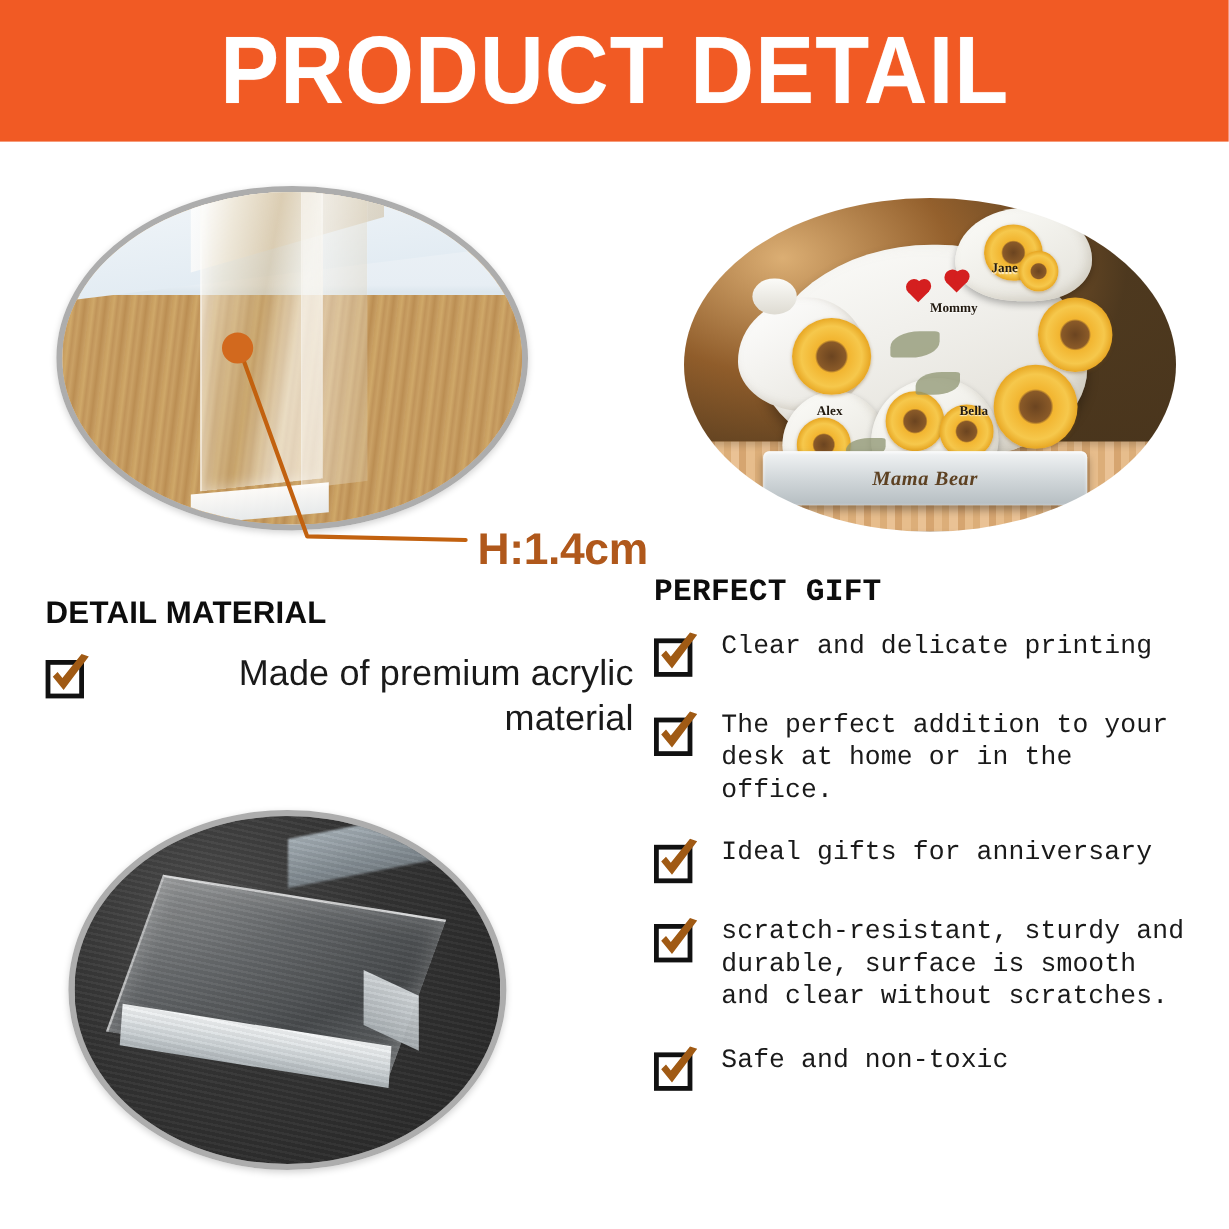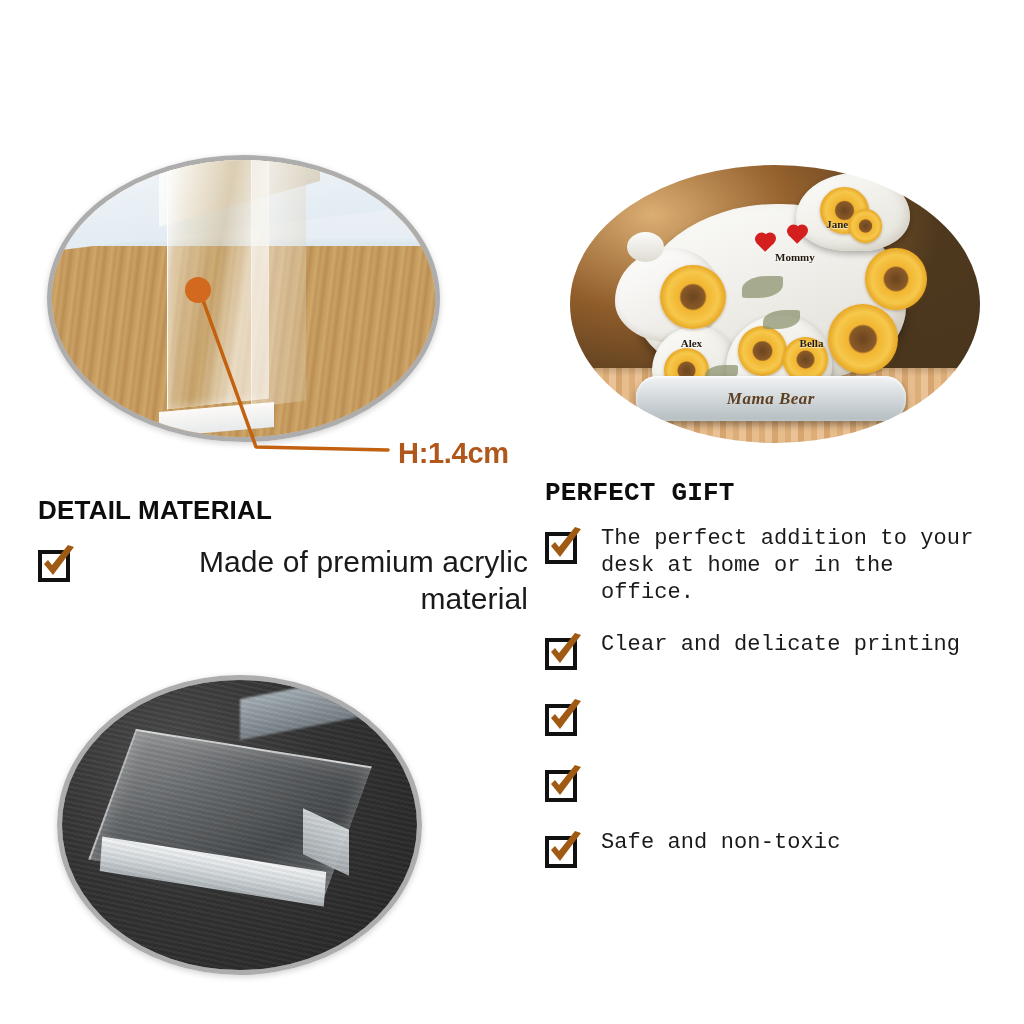--- a/index.html
+++ b/index.html
@@ -190,36 +190,36 @@
   .bear-name{
     position:absolute;color:#221a10;
     font-family:"Liberation Serif","DejaVu Serif",serif;
     font-size:11px;font-weight:600;
     text-shadow:0 1px 1px rgba(255,255,255,.85);
     white-space:nowrap;
   }
   .bear-base{
     position:absolute;left:16%;bottom:8%;width:66%;height:16%;
     background:linear-gradient(#f2f4f5,#cfd5d8 55%,#b6bec2);
-    border-radius:21px;
+    border-radius:5px;
     box-shadow:0 4px 7px rgba(0,0,0,.35), inset 0 1px 3px rgba(255,255,255,.9);
   }
   .base-script{
     position:absolute;left:0;right:0;top:50%;transform:translateY(-50%);
     text-align:center;color:#5d4122;
     font-family:"Liberation Serif","DejaVu Serif",serif;
     font-style:italic;font-weight:700;font-size:17px;
     letter-spacing:.5px;white-space:nowrap;
   }
 
   
   .callout-svg{position:absolute;left:0;top:0;width:1024px;height:1024px;pointer-events:none;}
   .callout-label{
     position:absolute;left:398px;top:437px;
-    color:#B0581B;font-weight:700;font-size:29px;
+    color:#B0581B;font-weight:700;font-size:37px;
     letter-spacing:-.3px;white-space:nowrap;
   }
 
   
   .section{position:absolute;}
   #section-acrylic{left:38px;top:495px;width:490px;}
   #section-gift{left:545px;top:478px;width:455px;font-family:Liberation Mono, monospace;}
   .section-title{
     font-weight:700;font-size:26px;color:#0d0d0d;
     letter-spacing:.2px;margin:0 0 18px 0;
@@ -242,20 +242,23 @@
     font-size:22px;line-height:1.22;color:#1a1a1a;
     font-weight:400;letter-spacing:.1px;
   }
   #section-acrylic .feature-text{font-size:30px;text-align:right;}
 </style>
 </head>
 <body>
 
 <div class="page">
 
+  <div class="banner">
+    <div class="banner-title">PRODUCT DETAIL</div>
+  </div>
 
   <div class="photo bordered" id="photo-acrylic-edge">
     <div class="photo-inner wood-scene">
       <div class="acrylic-top"></div>
       <div class="acrylic-slab"></div>
       <div class="acrylic-slab2"></div>
       <div class="acrylic-base"></div>
     </div>
   </div>
 
@@ -331,46 +334,48 @@
   <div class="section" id="section-gift">
     <h2 class="section-title">PERFECT GIFT</h2>
     <ul class="feature-list">
       <li class="feature-item">
         <span class="check">
           <span class="box"></span>
           <svg class="tick" viewBox="0 0 42 42">
             <path d="M7 21 L16 32 L37 4 L31 2 L15 22 L11 17 Z" fill="#A05A14"></path>
           </svg>
         </span>
+        <span class="feature-text">Clear and delicate printing</span>
+      </li>
+      <li class="feature-item">
+        <span class="check">
+          <span class="box"></span>
+          <svg class="tick" viewBox="0 0 42 42">
+            <path d="M7 21 L16 32 L37 4 L31 2 L15 22 L11 17 Z" fill="#A05A14"></path>
+          </svg>
+        </span>
         <span class="feature-text">The perfect addition to your desk at home or in the office.</span>
       </li>
       <li class="feature-item">
         <span class="check">
           <span class="box"></span>
           <svg class="tick" viewBox="0 0 42 42">
             <path d="M7 21 L16 32 L37 4 L31 2 L15 22 L11 17 Z" fill="#A05A14"></path>
           </svg>
         </span>
-        <span class="feature-text">Clear and delicate printing</span>
-      </li>
-      <li class="feature-item">
-        <span class="check">
-          <span class="box"></span>
-          <svg class="tick" viewBox="0 0 42 42">
-            <path d="M7 21 L16 32 L37 4 L31 2 L15 22 L11 17 Z" fill="#A05A14"></path>
-          </svg>
-        </span>
-      </li>
-      <li class="feature-item">
-        <span class="check">
-          <span class="box"></span>
-          <svg class="tick" viewBox="0 0 42 42">
-            <path d="M7 21 L16 32 L37 4 L31 2 L15 22 L11 17 Z" fill="#A05A14"></path>
-          </svg>
-        </span>
+        <span class="feature-text">Ideal gifts for anniversary</span>
+      </li>
+      <li class="feature-item">
+        <span class="check">
+          <span class="box"></span>
+          <svg class="tick" viewBox="0 0 42 42">
+            <path d="M7 21 L16 32 L37 4 L31 2 L15 22 L11 17 Z" fill="#A05A14"></path>
+          </svg>
+        </span>
+        <span class="feature-text">scratch-resistant, sturdy and durable, surface is smooth and clear without scratches.</span>
       </li>
       <li class="feature-item">
         <span class="check">
           <span class="box"></span>
           <svg class="tick" viewBox="0 0 42 42">
             <path d="M7 21 L16 32 L37 4 L31 2 L15 22 L11 17 Z" fill="#A05A14"></path>
           </svg>
         </span>
         <span class="feature-text">Safe and non-toxic</span>
       </li>

